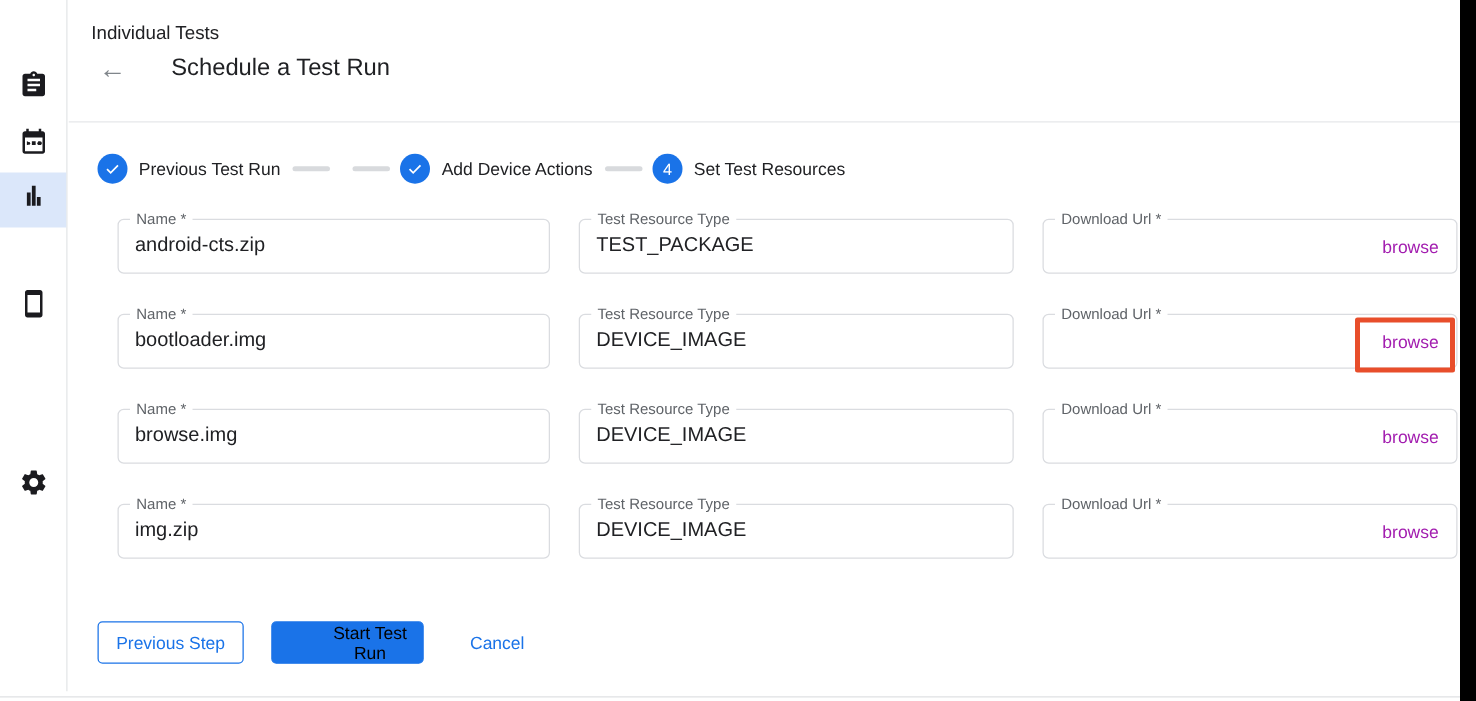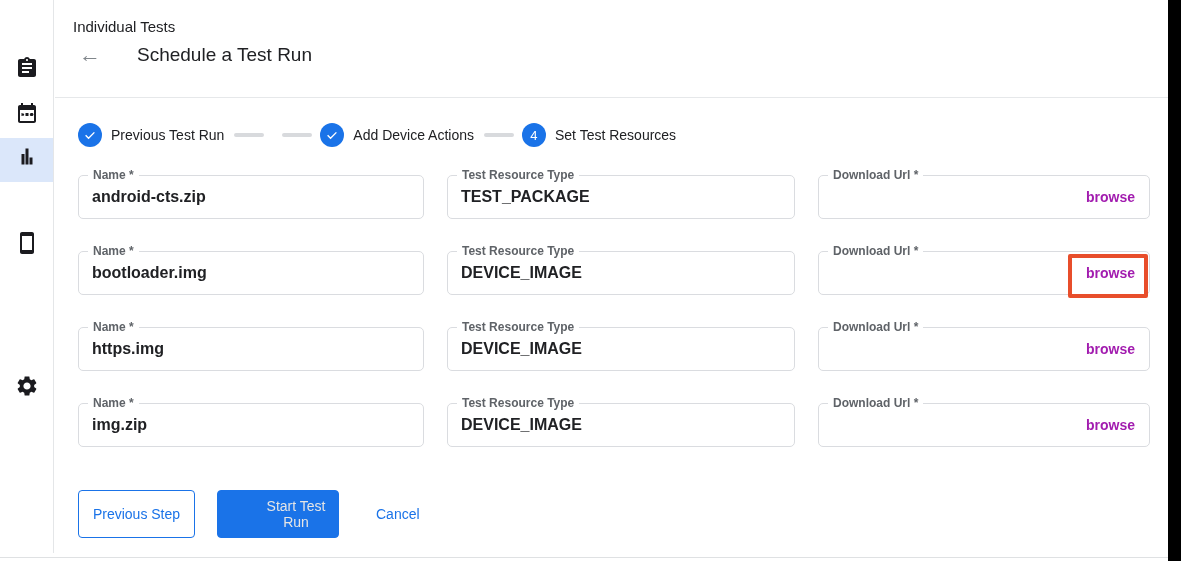--- a/index.html
+++ b/index.html
@@ -27,23 +27,23 @@
   
   .stepper { position:absolute; left:78px; top:123px; display:flex; align-items:center; height:24px; }
   .step { display:flex; align-items:center; }
   .step-circle { width:24px; height:24px; border-radius:50%; background:#1a73e8; color:#fff; display:flex; align-items:center; justify-content:center; flex:0 0 auto; font-size:13px; }
   .step-circle svg { width:14px; height:14px; fill:none; stroke:#fff; stroke-width:2.4; }
   .step-label { margin-left:9px; font-size:14px; color:#202124; white-space:nowrap; }
   .connector { width:30px; height:4px; background:#d8dadd; border-radius:2px; margin:0 8px 0 10px; flex:0 0 auto; }
 
   
   .form-grid {
-    position:absolute; left:78px; top:175px; width:1072px;
+    position:absolute; left:94px; top:175px; width:1072px;
     display:grid; grid-template-columns:346px 348px 332px;
-    column-gap:23px; row-gap:32px;font-weight:bold;
+    column-gap:23px; row-gap:32px;
   }
   .field { position:relative; height:44px; border:1px solid #dadce0; border-radius:5px; background:#fff; }
   .field-label {
     position:absolute; top:-7px; left:9px; background:#fff; padding:0 5px;
     font-size:12px; line-height:13px; color:#5f6368; white-space:nowrap;
   }
   .field-value {
     position:absolute; left:13px; right:10px; top:0; height:42px; line-height:42px;
     font-size:16px; color:#202124; white-space:nowrap; overflow:hidden;
   }
@@ -52,23 +52,23 @@
     position:absolute; right:14px; top:0; height:42px; line-height:42px;
     font-size:14px; color:#a21caf; cursor:pointer;
   }
   .highlight-box {
     position:absolute; right:1px; top:2px; width:80px; height:44px;
     border:4px solid #e84e2b; border-radius:2px; z-index:3; pointer-events:none;
   }
 
   
   .actions { position:absolute; left:78px; top:497px; display:flex; align-items:center; height:34px; }
-  .btn { font-family:inherit; font-size:14px; border-radius:4px; cursor:pointer; height:48px; }
+  .btn { font-family:inherit; font-size:14px; border-radius:4px; cursor:pointer; height:34px; }
   .btn-outline { width:117px; background:#fff; border:1px solid #1a73e8; color:#1a73e8; }
-  .btn-primary { width:122px; background:#1a73e8; border:1px solid #1a73e8; color:#e5e5e5; margin-left:22px;padding-left:36px; }
+  .btn-primary { width:122px; background:#1a73e8; border:1px solid #1a73e8; color:#000000; margin-left:22px;padding-left:36px; }
   .cancel-link { margin-left:37px; color:#1a73e8; font-size:14px; cursor:pointer; }
 
   
   .right-strip { position:absolute; right:0; top:0; width:13px; height:561px; background:#000; }
   .bottom-line { position:absolute; left:0; top:557px; width:1168px; height:1px; background:#dfe1e3; }
 </style>
 </head>
 <body>
 
 <div class="sidebar">
@@ -168,21 +168,21 @@
   </div>
   <div class="field url-field">
     <span class="field-label">Download Url *</span>
     <span class="field-value"></span>
     <span class="browse-link">browse</span>
     <span class="highlight-box"></span>
   </div>
 
   <div class="field">
     <span class="field-label">Name *</span>
-    <span class="field-value">https.img</span>
+    <span class="field-value">browse.img</span>
   </div>
   <div class="field">
     <span class="field-label">Test Resource Type</span>
     <span class="field-value">DEVICE_IMAGE</span>
   </div>
   <div class="field url-field">
     <span class="field-label">Download Url *</span>
     <span class="field-value"></span>
     <span class="browse-link">browse</span>
   </div>

